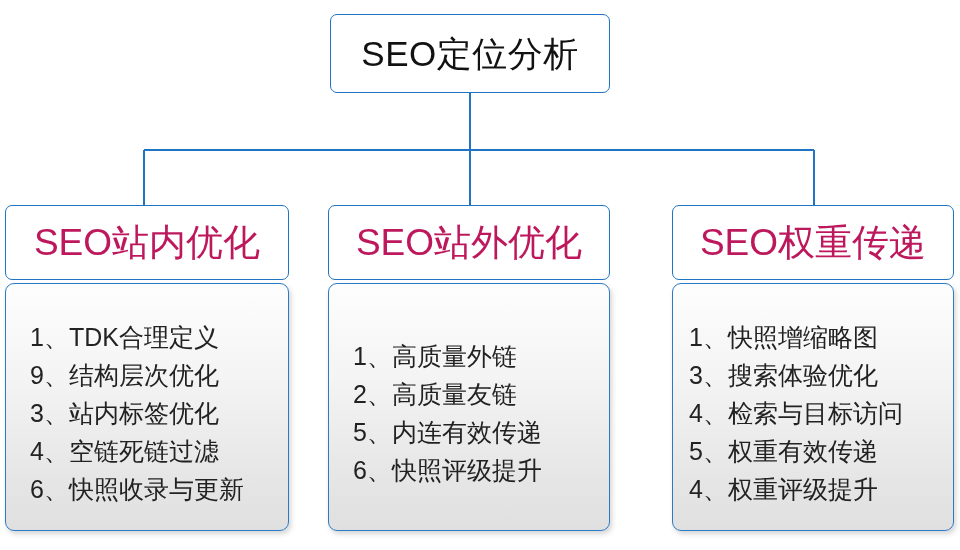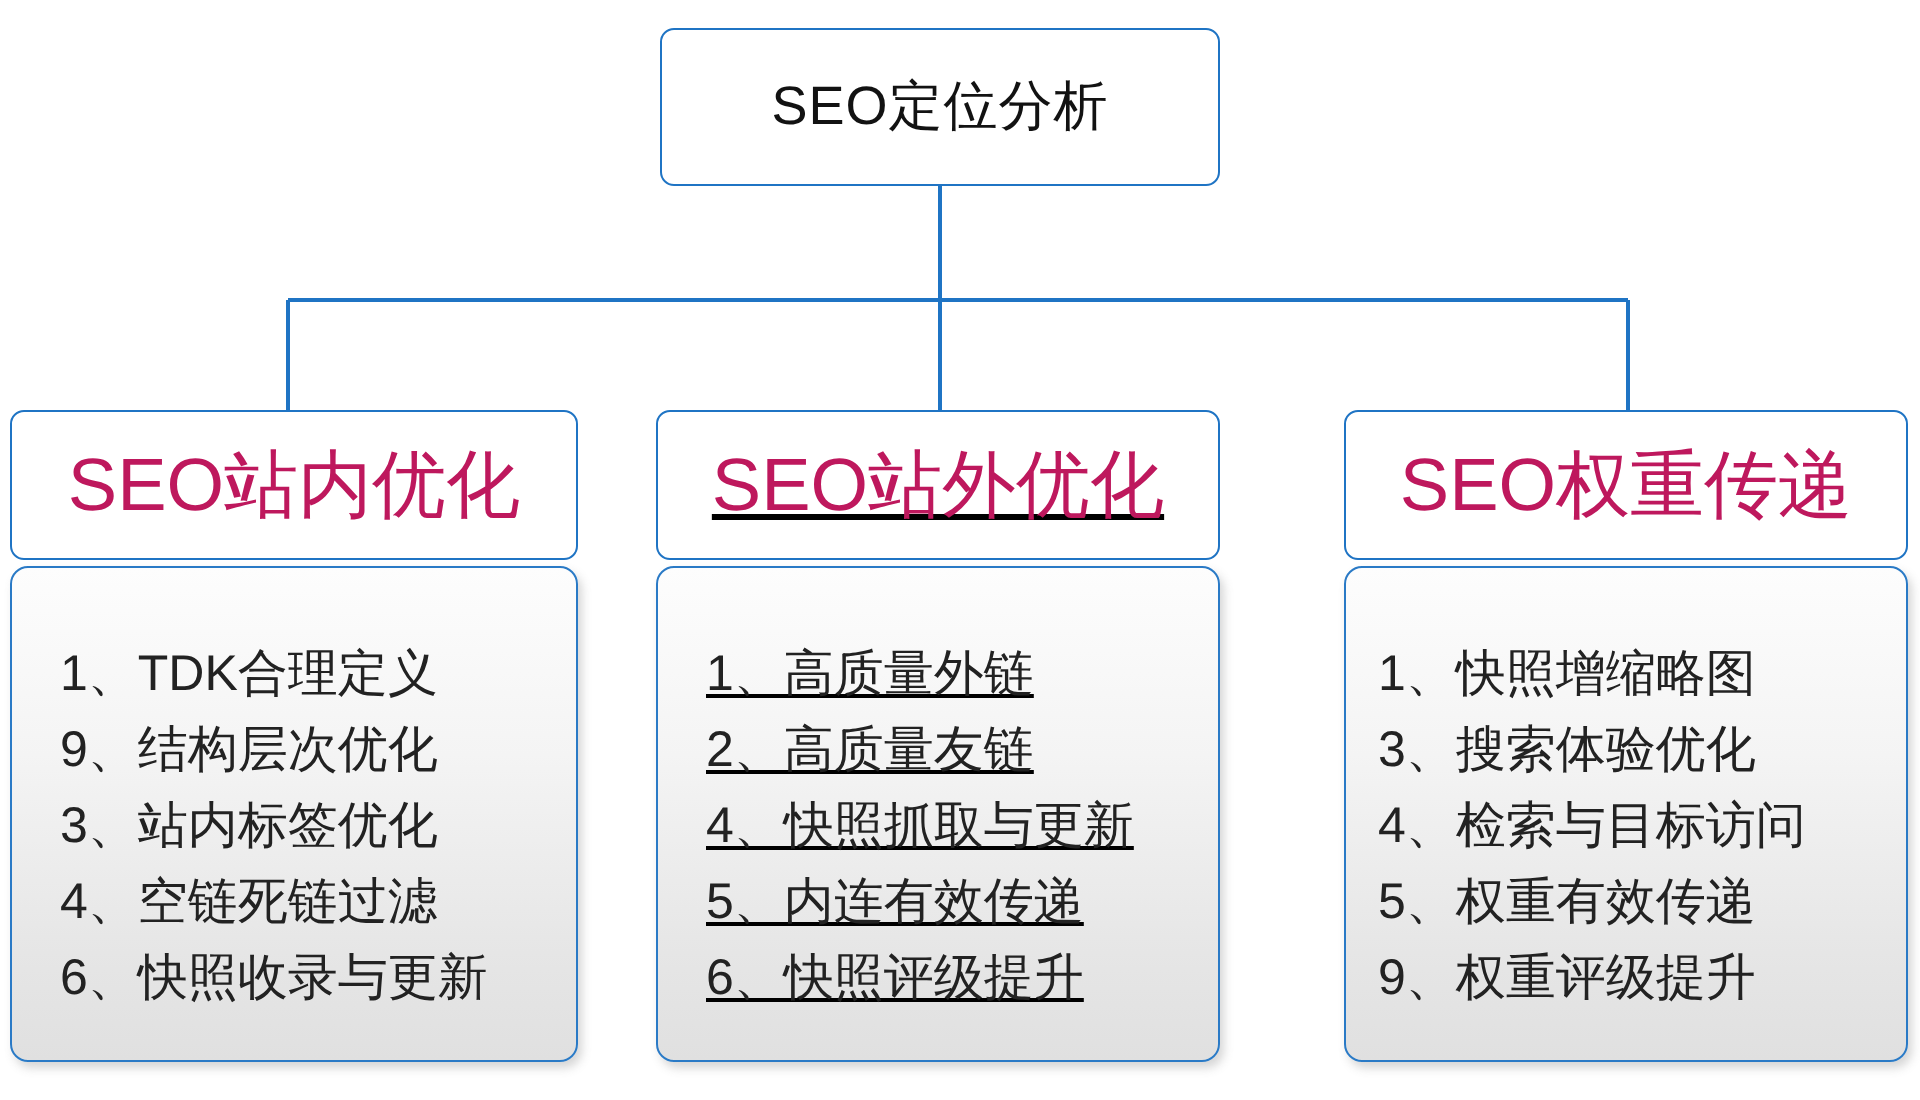--- a/index.html
+++ b/index.html
@@ -40,34 +40,34 @@
     height: 79px;
     box-sizing: border-box;
     border: 1.6px solid #1f74c4;
     border-radius: 7px;
     background: #ffffff;
     display: flex;
     align-items: center;
     justify-content: center;
   }
   .root-box .node-text {
-    font-size: 27px;
+    font-size: 35px;
     color: #121212;
     letter-spacing: 0.5px;
     line-height: 1;
     white-space: nowrap;
   }
 
   
   .column {
     position: absolute;
     top: 205px;
   }
   .col-1 { left: 5px;   width: 284px; }
-  .col-2 { left: 328px; width: 282px; text-decoration: underline; }
+  .col-2 { left: 328px; width: 282px; }
   .col-3 { left: 672px; width: 282px; }
 
   .header-box {
     box-sizing: border-box;
     width: 100%;
     height: 75px;
     border: 1.6px solid #1f74c4;
     border-radius: 7px;
     background: #ffffff;
     display: flex;
@@ -141,32 +141,31 @@
     </div>
   </div>
 
   <div class="column col-2">
     <div class="header-box">
       <span class="node-text">SEO站外优化</span>
     </div>
     <div class="list-box">
       <div class="list-item">1、高质量外链</div>
       <div class="list-item">2、高质量友链</div>
-      <div class="list-item">4、快照抓取与更新</div>
       <div class="list-item">5、内连有效传递</div>
       <div class="list-item">6、快照评级提升</div>
     </div>
   </div>
 
   <div class="column col-3">
     <div class="header-box">
       <span class="node-text">SEO权重传递</span>
     </div>
     <div class="list-box">
       <div class="list-item">1、快照增缩略图</div>
       <div class="list-item">3、搜索体验优化</div>
       <div class="list-item">4、检索与目标访问</div>
       <div class="list-item">5、权重有效传递</div>
-      <div class="list-item">9、权重评级提升</div>
+      <div class="list-item">4、权重评级提升</div>
     </div>
   </div>
 
 </div>
 
 </body></html>

